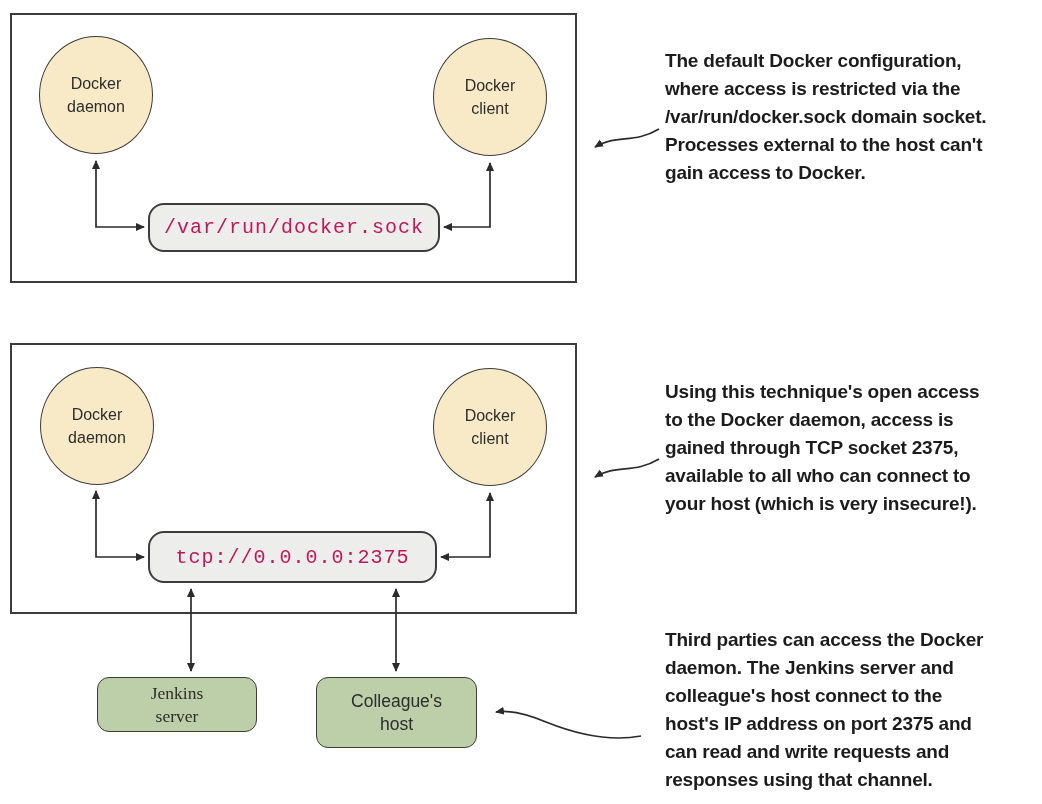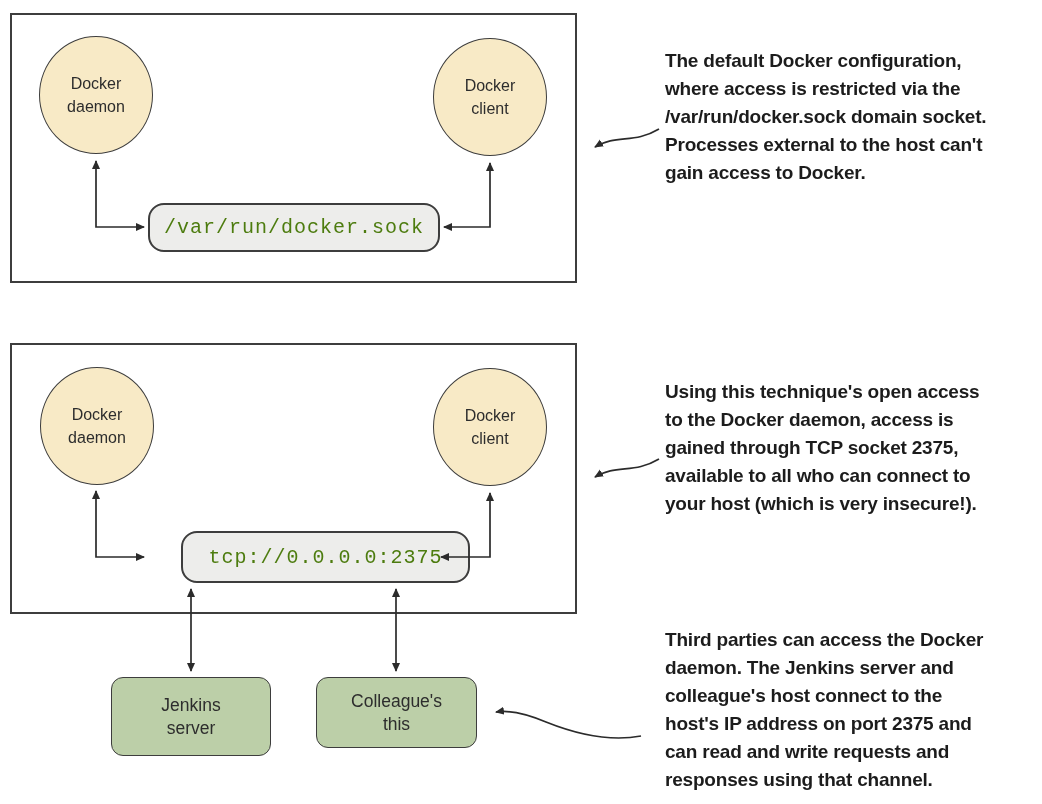--- a/index.html
+++ b/index.html
@@ -53,40 +53,40 @@
   .socket-pill {
     position: absolute;
     border: 2px solid var(--node-border);
     border-radius: 16px;
     background: var(--socket-fill);
     display: flex;
     align-items: center;
     justify-content: center;
     font-family: "Liberation Mono", monospace;
     font-size: 20px;
-    color: #4d7c0f;
+    color: #be185d;
     letter-spacing: 1px;
   }
   .socket-unix { left: 148px; top: 203px; width: 292px; height: 49px; }
-  .socket-tcp  { left: 148px; top: 531px; width: 289px; height: 52px; margin-left: 33px; }
+  .socket-tcp  { left: 148px; top: 531px; width: 289px; height: 52px; }
   .third-party-box {
     position: absolute;
     border: 1.5px solid var(--node-border);
     border-radius: 12px;
     background: var(--third-party-fill);
     display: flex;
     align-items: center;
     justify-content: center;
     text-align: center;
     font-size: 17.5px;
     line-height: 23px;
     color: var(--label-text);
     white-space: pre-line;
   }
-  .jenkins   { left: 111px; top: 677px; width: 160px; height: 79px; }
+  .jenkins   { left: 97px; top: 677px; width: 160px; height: 55px; font-family: Liberation Serif, serif; }
   .colleague { left: 316px; top: 677px; width: 161px; height: 71px; }
   .annotation {
     position: absolute;
     left: 665px;
     width: 380px;
     font-weight: bold;
     font-size: 19px;
     line-height: 28px;
     color: var(--annotation-text);
     white-space: pre-line;
@@ -118,21 +118,21 @@
   <div class="host-box box-bottom"></div>
   <div class="circle-node daemon-2">Docker
 daemon</div>
   <div class="circle-node client-2">Docker
 client</div>
   <div class="socket-pill socket-tcp">tcp://0.0.0.0:2375</div>
 
   <div class="third-party-box jenkins">Jenkins
 server</div>
   <div class="third-party-box colleague">Colleague's
-this</div>
+host</div>
 
   <div class="annotation annotation-1">The default Docker configuration,
 where access is restricted via the
 /var/run/docker.sock domain socket.
 Processes external to the host can't
 gain access to Docker.</div>
   <div class="annotation annotation-2">Using this technique's open access
 to the Docker daemon, access is
 gained through TCP socket 2375,
 available to all who can connect to

